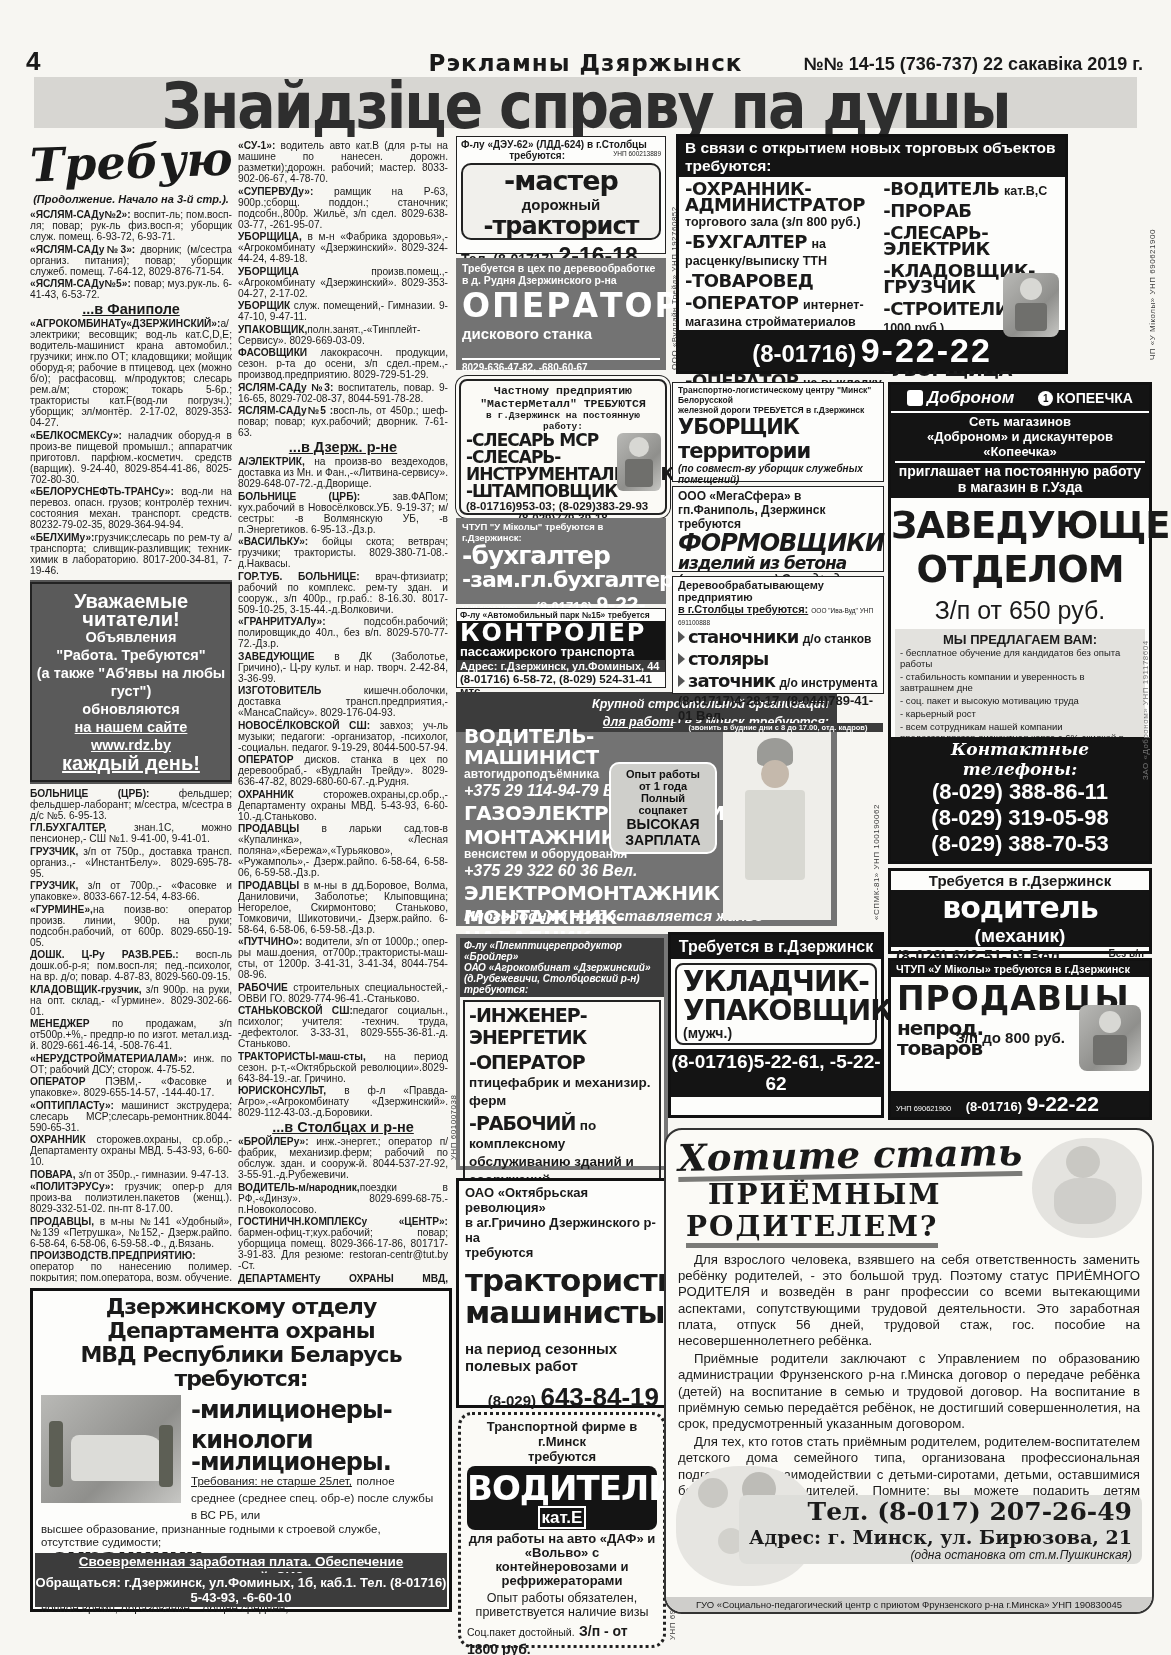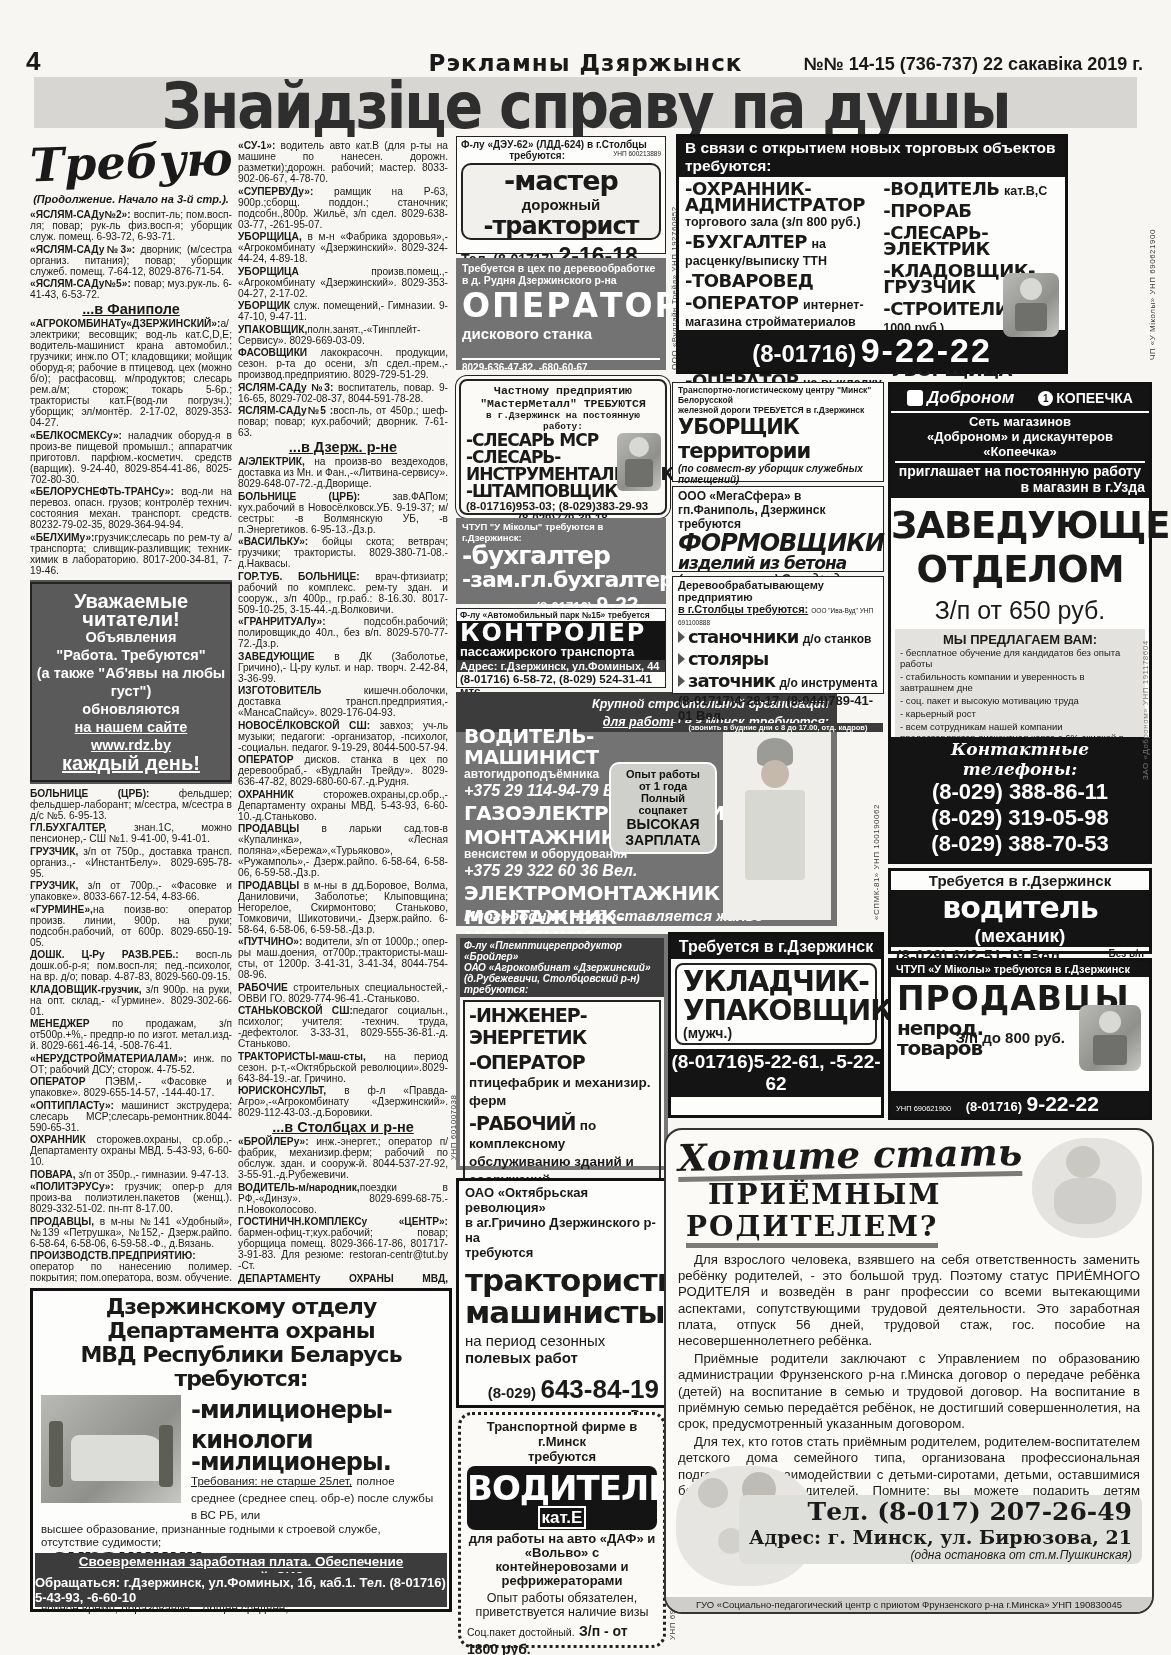--- a/index.html
+++ b/index.html
@@ -311,21 +311,21 @@
     <div style="font-size:13.5px;font-weight:800;padding:2px 3px;">(8-01717)3-55-91, (8-044) 537-27-92 Вел.</div>
   </div>
   <div class="vunp" style="left:449px;top:940px;height:220px;">УНП 601007038</div>
 
   <div class="abs ad frame2" style="left:456px;top:1178px;width:212px;height:230px;padding:4px 6px;">
     <div style="font-size:13px;font-weight:bold;">ОАО «Октябрьская революция»</div>
     <div style="font-size:13px;font-weight:bold;">в аг.Гричино Дзержинского р-на</div>
     <div style="font-size:13px;font-weight:bold;">требуются</div>
     <div class="cond" style="font-size:31px;font-weight:800;line-height:32px;margin-top:4px;">трактористы-</div>
     <div class="cond" style="font-size:31px;font-weight:800;line-height:32px;">машинисты</div>
-    <div style="font-size:15px;font-weight:400;margin-top:4px;">на период сезонных</div>
+    <div style="font-size:15px;font-weight:700;margin-top:12px;">на период сезонных</div>
     <div style="font-size:15px;font-weight:800;">полевых работ</div>
     <div style="text-align:right;margin-top:8px;">
       <span style="font-size:15px;font-weight:bold;">(8-029)</span>
       <span style="font-size:26px;font-weight:800;">643-84-19</span>
       <span style="font-size:13px;font-weight:800;">Вел.</span>
     </div>
   </div>
 
   <div class="abs ad" style="left:458px;top:1412px;width:208px;height:236px;border:3px dotted #222;border-radius:14px;background:#fbfaf6;padding:4px 6px;">
     <div class="ctr" style="font-size:13px;font-weight:bold;">Транспортной фирме в г.Минск</div>
@@ -484,21 +484,21 @@
       </span>
       <span style="display:inline-flex;align-items:center;">
         <span style="width:15px;height:15px;background:#fff;color:#111;border-radius:50%;font-size:10px;font-weight:bold;text-align:center;line-height:15px;margin-right:3px;display:inline-block;">1</span>
         <span style="font-size:14px;font-weight:800;">КОПЕЕЧКА</span>
       </span>
     </div>
     <div class="bandb ctr" style="padding:1px 4px 3px;border-top:2px solid #fff;">
       <div style="font-size:13px;font-weight:bold;">Сеть магазинов</div>
       <div style="font-size:13px;font-weight:bold;">«Доброном» и дискаунтеров «Копеечка»</div>
       <div style="font-size:14px;font-weight:800;border-top:2px solid #fff;margin-top:2px;">приглашает на постоянную работу</div>
-      <div style="font-size:14px;font-weight:800;text-align:right;"><span>в магазин в г.Узда</span></div>
+      <div style="font-size:14px;font-weight:800;"><span>в магазин в г.Узда</span></div>
     </div>
     <div class="ctr cond" style="font-size:37px;font-weight:800;line-height:44px;margin-top:6px;">ЗАВЕДУЮЩЕГО</div>
     <div class="ctr cond" style="font-size:37px;font-weight:800;line-height:44px;">ОТДЕЛОМ</div>
     <div class="ctr" style="font-size:25px;margin:4px 0;">З/п от 650 руб.</div>
     <div style="background:#e3e2de;margin:0 4px;padding:3px 5px;">
       <div class="ctr" style="font-size:13px;font-weight:800;">МЫ ПРЕДЛАГАЕМ ВАМ:</div>
       <div class="dob-off">
 
       <div>- бесплатное обучение для кандидатов без опыта работы</div>
           <div>- стабильность компании и уверенность в завтрашнем дне</div>
@@ -571,21 +571,21 @@
       </div>
     </div>
     <div style="padding:0 8px;font-size:11.5px;line-height:13px;">высшее образование, признанные годными к строевой службе, отсутствие судимости;</div>
     <div style="padding:2px 8px 0;line-height:14px;">
       <span class="cond" style="font-size:26px;font-weight:800;">-охранники</span>
       <span style="font-size:13px;font-weight:800;">сторожевой охраны</span>
       <span style="font-size:11.5px;">в г.Дзержинск, (преимущественно – мужчины) и г.Фаниполь, д.Станьково. Требования: до 65лет, отсутствие судимостей, ограничений, связанных с работой в ночное время, образование – общее среднее;</span>
     </div>
 
     <div class="bandg" style="position:absolute;left:2px;right:2px;bottom:24px;font-size:13.5px;font-weight:800;text-align:center;text-decoration:underline;padding:1px 0;">Своевременная заработная плата. Обеспечение спецодеждой, СИЗ</div>
-    <div class="bandg" style="position:absolute;left:2px;right:2px;bottom:2px;font-size:13px;font-weight:800;padding:2px 0;">Обращаться: г.Дзержинск, ул.Фоминых, 1б, каб.1. Тел. (8-01716) 5-43-93, -6-60-10</div>
+    <div class="bandg" style="position:absolute;left:2px;right:2px;bottom:2px;font-size:13px;font-weight:800;text-align:center;padding:2px 0;">Обращаться: г.Дзержинск, ул.Фоминых, 1б, каб.1. Тел. (8-01716) 5-43-93, -6-60-10</div>
   </div>
 
   <div class="abs ad" style="left:664px;top:1128px;width:490px;height:486px;border:2.5px solid #333;border-radius:18px;background:#fbfaf6;overflow:hidden;">
     <div style="position:relative;padding:6px 12px 0;">
       <div class="script" style="font-size:37px;line-height:38px;border-bottom:5px solid #7b7b78;display:inline-block;transform:rotate(-1deg);">Хотите стать</div>
       <div style="font-family:'DejaVu Serif',serif;font-weight:bold;font-size:28px;line-height:32px;letter-spacing:2px;margin-left:30px;">ПРИЁМНЫМ</div>
       <div style="font-family:'DejaVu Serif',serif;font-weight:bold;font-size:28px;line-height:32px;letter-spacing:2px;border-bottom:5px solid #7b7b78;display:inline-block;margin-left:8px;">РОДИТЕЛЕМ?</div>
       <div class="ph-img" style="position:absolute;right:10px;top:8px;width:110px;height:100px;border-radius:50% 40% 45% 50%;background:#e4e3df;">
         <div class="ph-circle" style="left:34px;top:8px;width:34px;height:32px;background:#c9c8c3;"></div>
         <div class="ph-rect" style="left:22px;top:40px;width:62px;height:46px;background:#cfceca;border-radius:40%;"></div>

